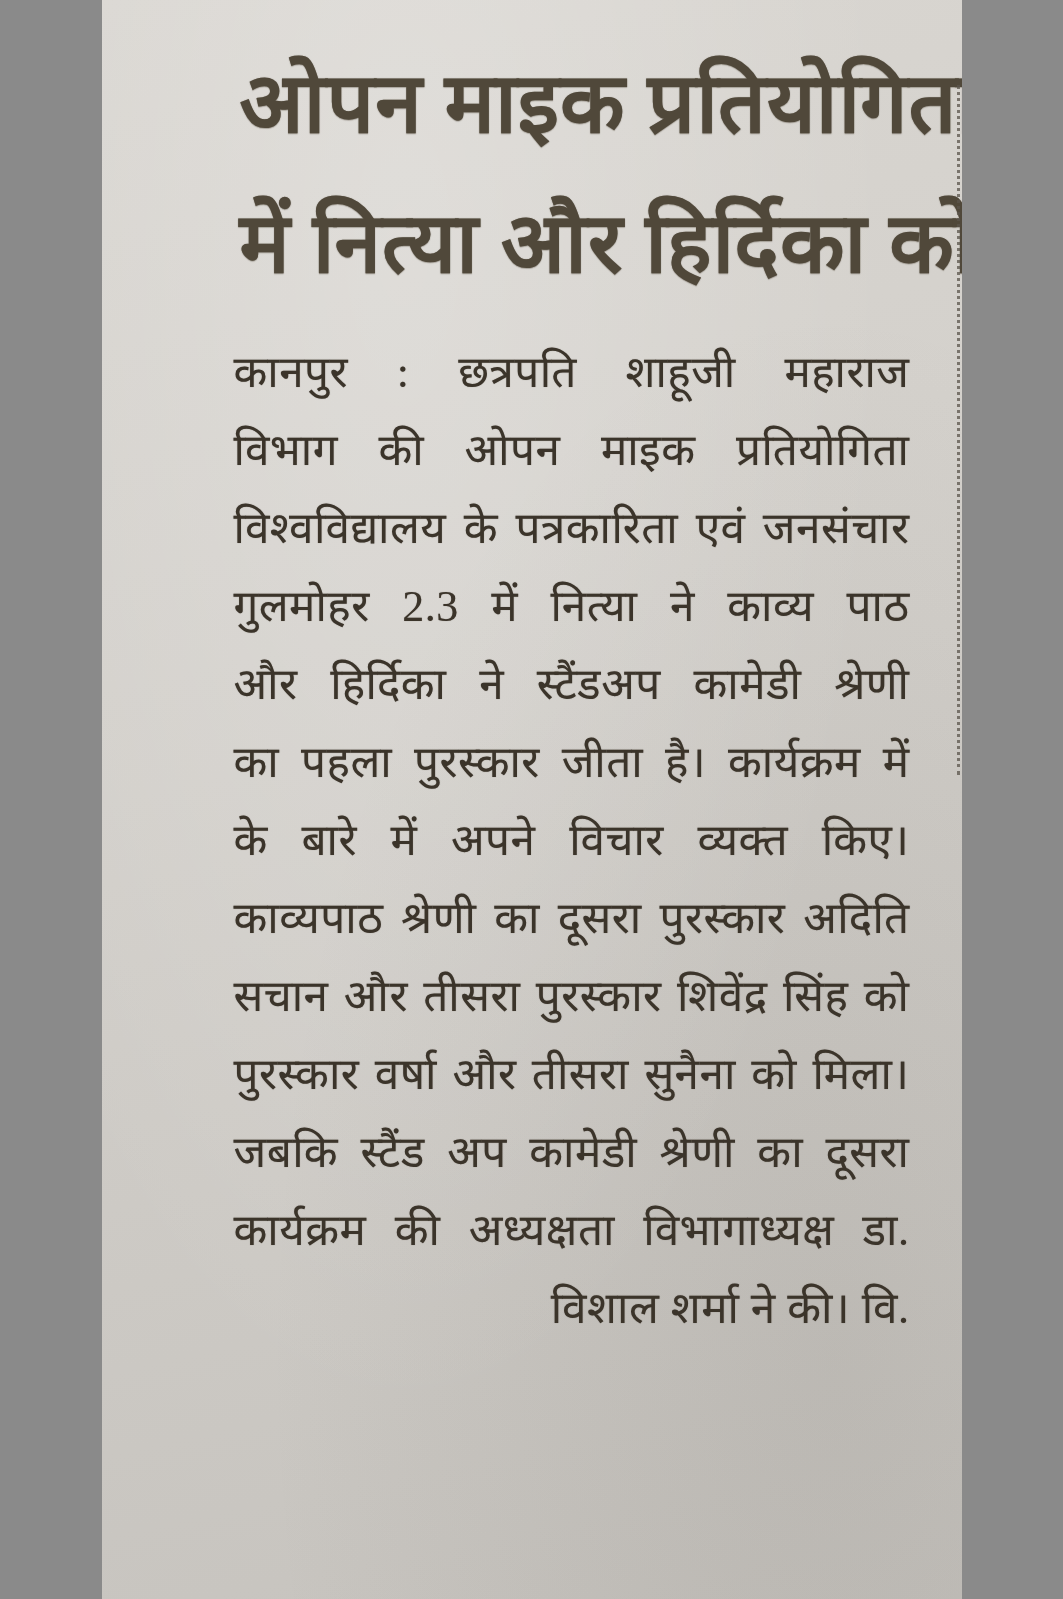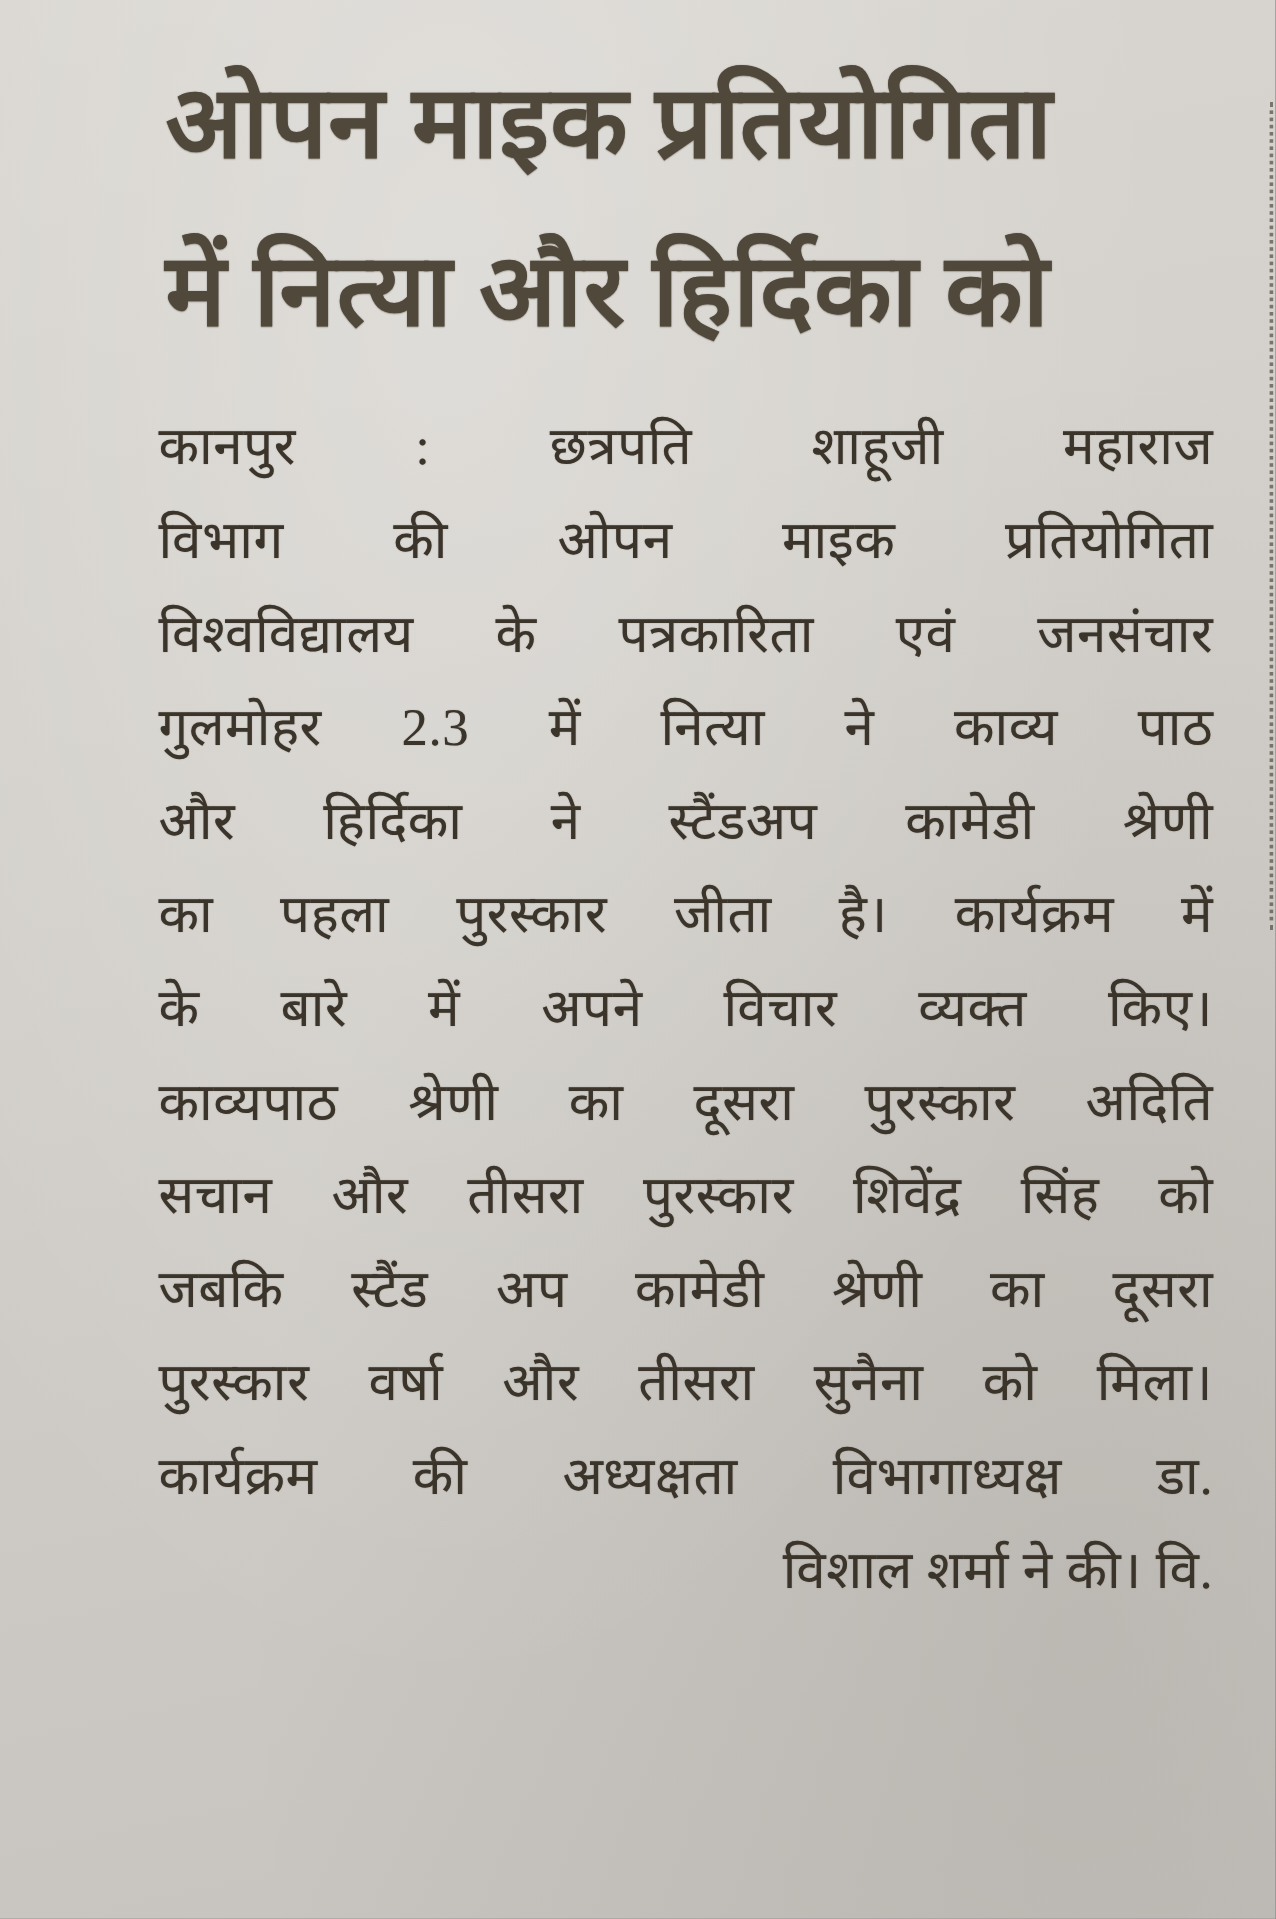--- a/index.html
+++ b/index.html
@@ -4,21 +4,21 @@
 <style>
   html, body {
     margin: 0;
     padding: 0;
     background: #8a8a8a;
     font-family: "Liberation Serif", "DejaVu Sans", sans-serif;
   }
 
   .paper {
     position: relative;
-    width: 1063px;
+    width: 860px;
     height: 1599px;
     margin: 0 auto;
     overflow: hidden;
     background:
       radial-gradient(ellipse at 35% 15%, rgba(255,255,255,0.22), rgba(255,255,255,0) 62%),
       radial-gradient(ellipse at 85% 85%, rgba(70,65,58,0.10), rgba(70,65,58,0) 55%),
       linear-gradient(168deg, var(--paper-hi) 0%, var(--paper) 45%, var(--paper-lo) 100%);
   }
 
   
@@ -81,19 +81,19 @@
   <div class="body-text">
     <div class="body-line just">कानपुर : छत्रपति शाहूजी महाराज</div>
     <div class="body-line just">विभाग की ओपन माइक प्रतियोगिता</div>
     <div class="body-line just">विश्वविद्यालय के पत्रकारिता एवं जनसंचार</div>
     <div class="body-line just">गुलमोहर 2.3 में नित्या ने काव्य पाठ</div>
     <div class="body-line just">और हिर्दिका ने स्टैंडअप कामेडी श्रेणी</div>
     <div class="body-line just">का पहला पुरस्कार जीता है। कार्यक्रम में</div>
     <div class="body-line just">के बारे में अपने विचार व्यक्त किए।</div>
     <div class="body-line just">काव्यपाठ श्रेणी का दूसरा पुरस्कार अदिति</div>
     <div class="body-line just">सचान और तीसरा पुरस्कार शिवेंद्र सिंह को</div>
+    <div class="body-line just">पुरस्कार वर्षा और तीसरा सुनैना को मिला।</div>
     <div class="body-line just">जबकि स्टैंड अप कामेडी श्रेणी का दूसरा</div>
-    <div class="body-line just">पुरस्कार वर्षा और तीसरा सुनैना को मिला।</div>
     <div class="body-line just">कार्यक्रम की अध्यक्षता विभागाध्यक्ष डा.</div>
     <div class="body-line last">विशाल शर्मा ने की। वि.</div>
   </div>
 
 </div>
 
 </body></html>

